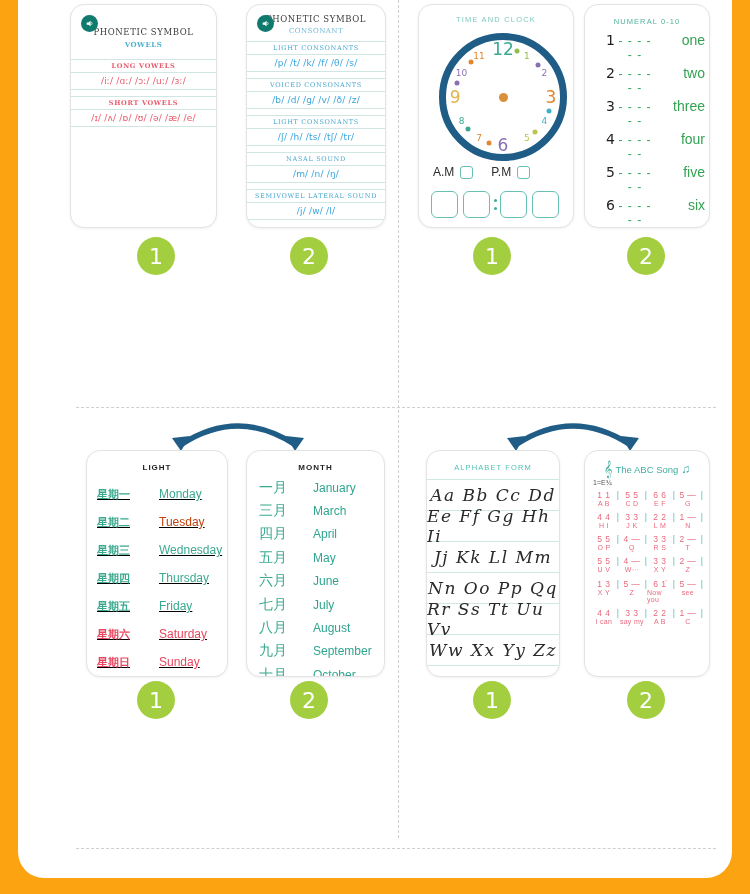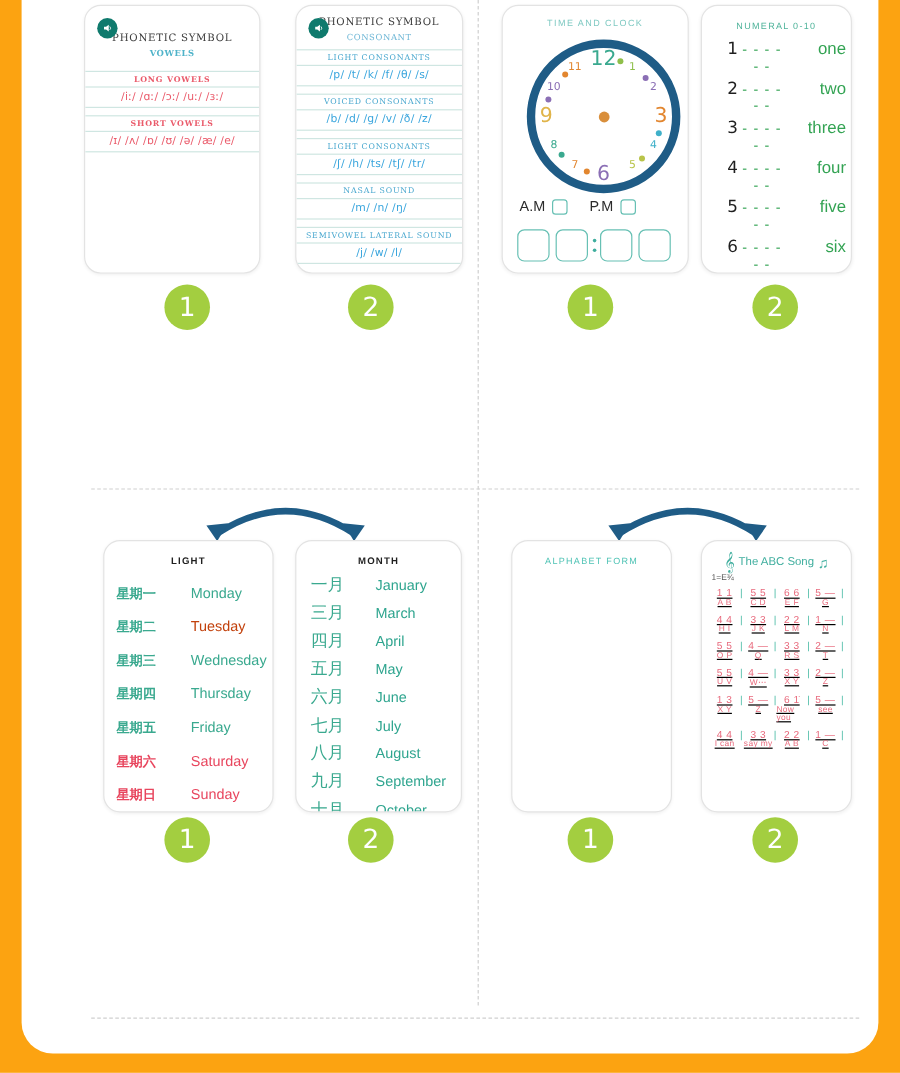--- a/index.html
+++ b/index.html
@@ -176,21 +176,21 @@
   .song-head{
     display:flex;align-items:center;justify-content:center;
     margin-top:9px;color:#3fae9e;font-size:9.5px;
   }
   .song-key{font-size:7px;color:#555;padding-left:8px;margin-top:1px;}
   .song-block{margin-top:4px;padding:0 6px;}
   .song-line{display:flex;justify-content:space-between;font-size:8.5px;}
   .song-num{color:#e86a7d;letter-spacing:.4px;}
   .song-bar{color:#4fbda8;}
   .song-lyr{color:#e86a7d;font-size:7px;letter-spacing:.3px;}
-  .song-grp{display:flex;flex-direction:column;align-items:center;width:23%;text-decoration:underline;}
+  .song-grp{display:flex;flex-direction:column;align-items:center;width:23%;}
 
   
   .arrow{position:absolute;}
 </style>
 </head>
 <body>
 
 <div id="page">
 
   <div class="divider-v"></div>
@@ -412,21 +412,21 @@
   <div class="arrow" style="left:485px;top:408px;">
     <svg width="140" height="42" viewBox="0 0 140 42">
       <path d="M14 36 Q70 0 126 36" stroke="#1f5c86" stroke-width="5.5" fill="none" stroke-linecap="round"></path>
       <polygon points="4,30 22,28 13,43" fill="#1f5c86"></polygon>
       <polygon points="136,30 118,28 127,43" fill="#1f5c86"></polygon>
     </svg>
   </div>
 
   <div class="card week" id="c-week" style="left:68px;top:450px;width:140px;height:225px;">
     <div class="wm-title">LIGHT</div>
-    <div id="week-rows" style="margin-top:8px;">
+    <div id="week-rows" style="margin-top:8px;text-decoration:underline;">
         <div class="wm-row">
           <div class="wm-cn" style="color: rgb(58, 169, 143);">星期一</div>
           <div class="wm-en" style="color: rgb(58, 169, 143);">Monday</div>
         </div>
         <div class="wm-row">
           <div class="wm-cn" style="color: rgb(58, 169, 143);">星期二</div>
           <div class="wm-en" style="color: #c2410c;">Tuesday</div>
         </div>
         <div class="wm-row">
           <div class="wm-cn" style="color: rgb(58, 169, 143);">星期三</div>
@@ -490,20 +490,40 @@
         <div class="wm-row">
           <div class="wm-cn">十月</div>
           <div class="wm-en">October</div>
         </div>
       </div>
   </div>
   <div class="badge" style="left:272px;top:681px;">2</div>
 
   <div class="card" id="c-alpha" style="left:408px;top:450px;width:132px;height:225px;">
     <div class="al-title">ALPHABET FORM</div>
+    <div id="alpha-lines" style="margin-top:7px;border-top:1px solid #cfe8e4;">
+        <div class="al-line">
+          <span>Aa Bb Cc Dd</span>
+        </div>
+        <div class="al-line">
+          <span>Ee Ff Gg Hh Ii</span>
+        </div>
+        <div class="al-line">
+          <span>Jj Kk Ll Mm</span>
+        </div>
+        <div class="al-line">
+          <span>Nn Oo Pp Qq</span>
+        </div>
+        <div class="al-line">
+          <span>Rr Ss Tt Uu Vv</span>
+        </div>
+        <div class="al-line">
+          <span>Ww Xx Yy Zz</span>
+        </div>
+      </div>
   </div>
   <div class="badge" style="left:455px;top:681px;">1</div>
 
   <div class="card" id="c-song" style="left:566px;top:450px;width:124px;height:225px;">
     <div class="song-head">
       <span style="font-size:15px;color:#3fae9e;">𝄞</span>
       <span style="padding:0 3px;">The ABC Song</span>
       <span style="font-size:12px;color:#3fae9e;">♫</span>
     </div>
     <div class="song-key">1=E¾</div>

